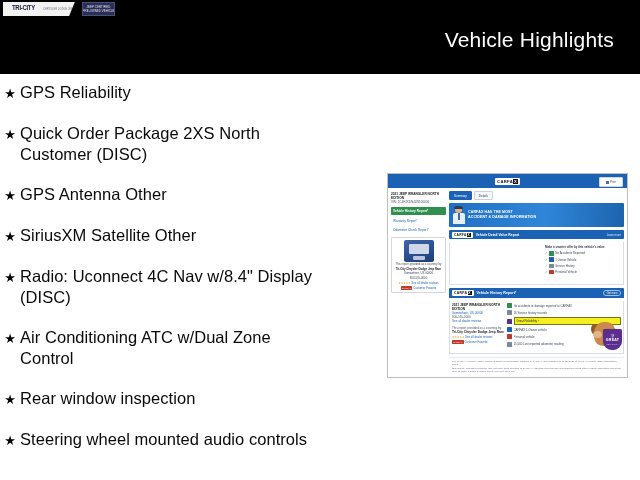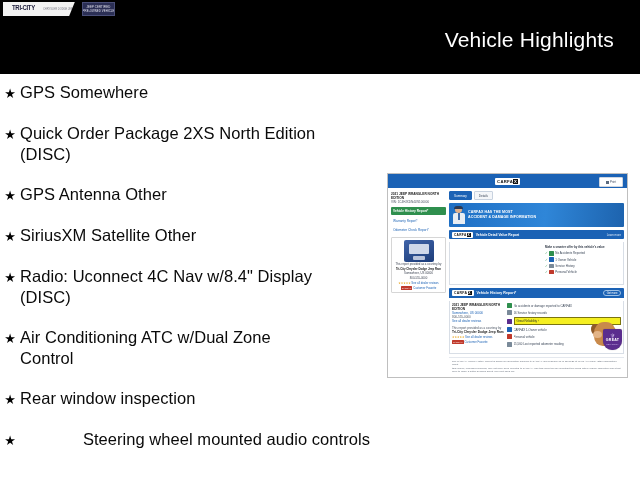--- a/index.html
+++ b/index.html
@@ -122,21 +122,21 @@
     padding-top: 1px;
   }
   .highlight-label {
     flex: 1 1 auto;
     font-size: 16.5px;
     line-height: 21px;
     color: #0a0a0a;
     max-width: 300px;
     letter-spacing: 0.05px;
   }
-  .highlight-item.wide .highlight-label { max-width: 350px; text-align: right; }
+  .highlight-item.wide .highlight-label { max-width: 350px; }
 
   
   #carfax-report {
     position: absolute;
     left: 387px;
     top: 173px;
     width: 241px;
     height: 205px;
     background: #ffffff;
     border: 1px solid #bfbfbf;
@@ -580,25 +580,25 @@
       <div class="badge-line">PRE-OWNED VEHICLE</div>
     </div>
   </div>
 
   <div id="page-title">Vehicle Highlights</div>
 </div>
 
 <ul id="highlights-list">
   <li class="highlight-item">
     <span class="bullet-star">★</span>
-    <span class="highlight-label">GPS Somewhere</span>
+    <span class="highlight-label">GPS Reliability</span>
   </li>
   <li class="highlight-item">
     <span class="bullet-star">★</span>
-    <span class="highlight-label">Quick Order Package 2XS North Edition (DISC)</span>
+    <span class="highlight-label">Quick Order Package 2XS North Customer (DISC)</span>
   </li>
   <li class="highlight-item">
     <span class="bullet-star">★</span>
     <span class="highlight-label">GPS Antenna Other</span>
   </li>
   <li class="highlight-item">
     <span class="bullet-star">★</span>
     <span class="highlight-label">SiriusXM Satellite Other</span>
   </li>
   <li class="highlight-item">

